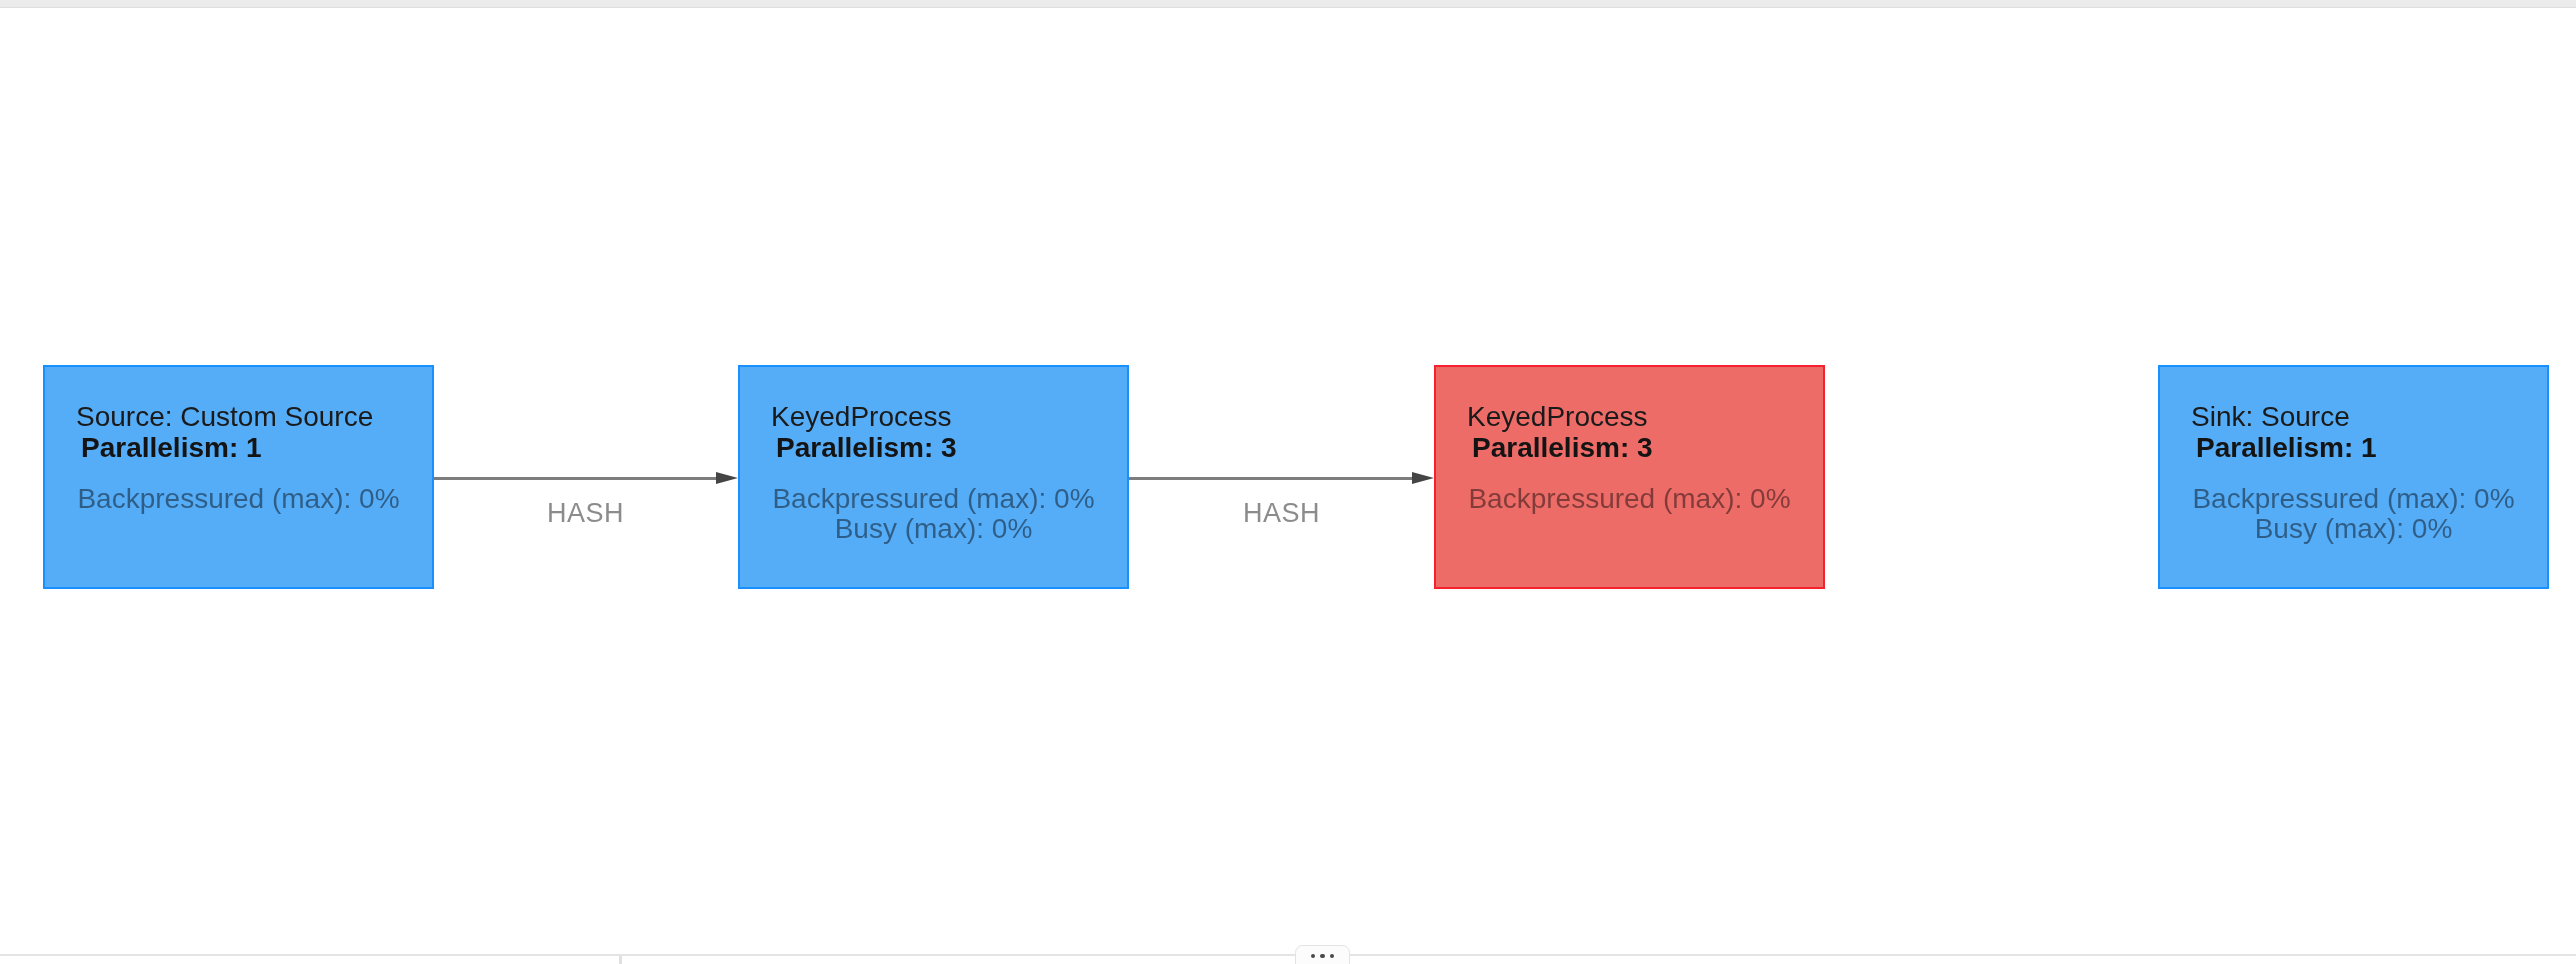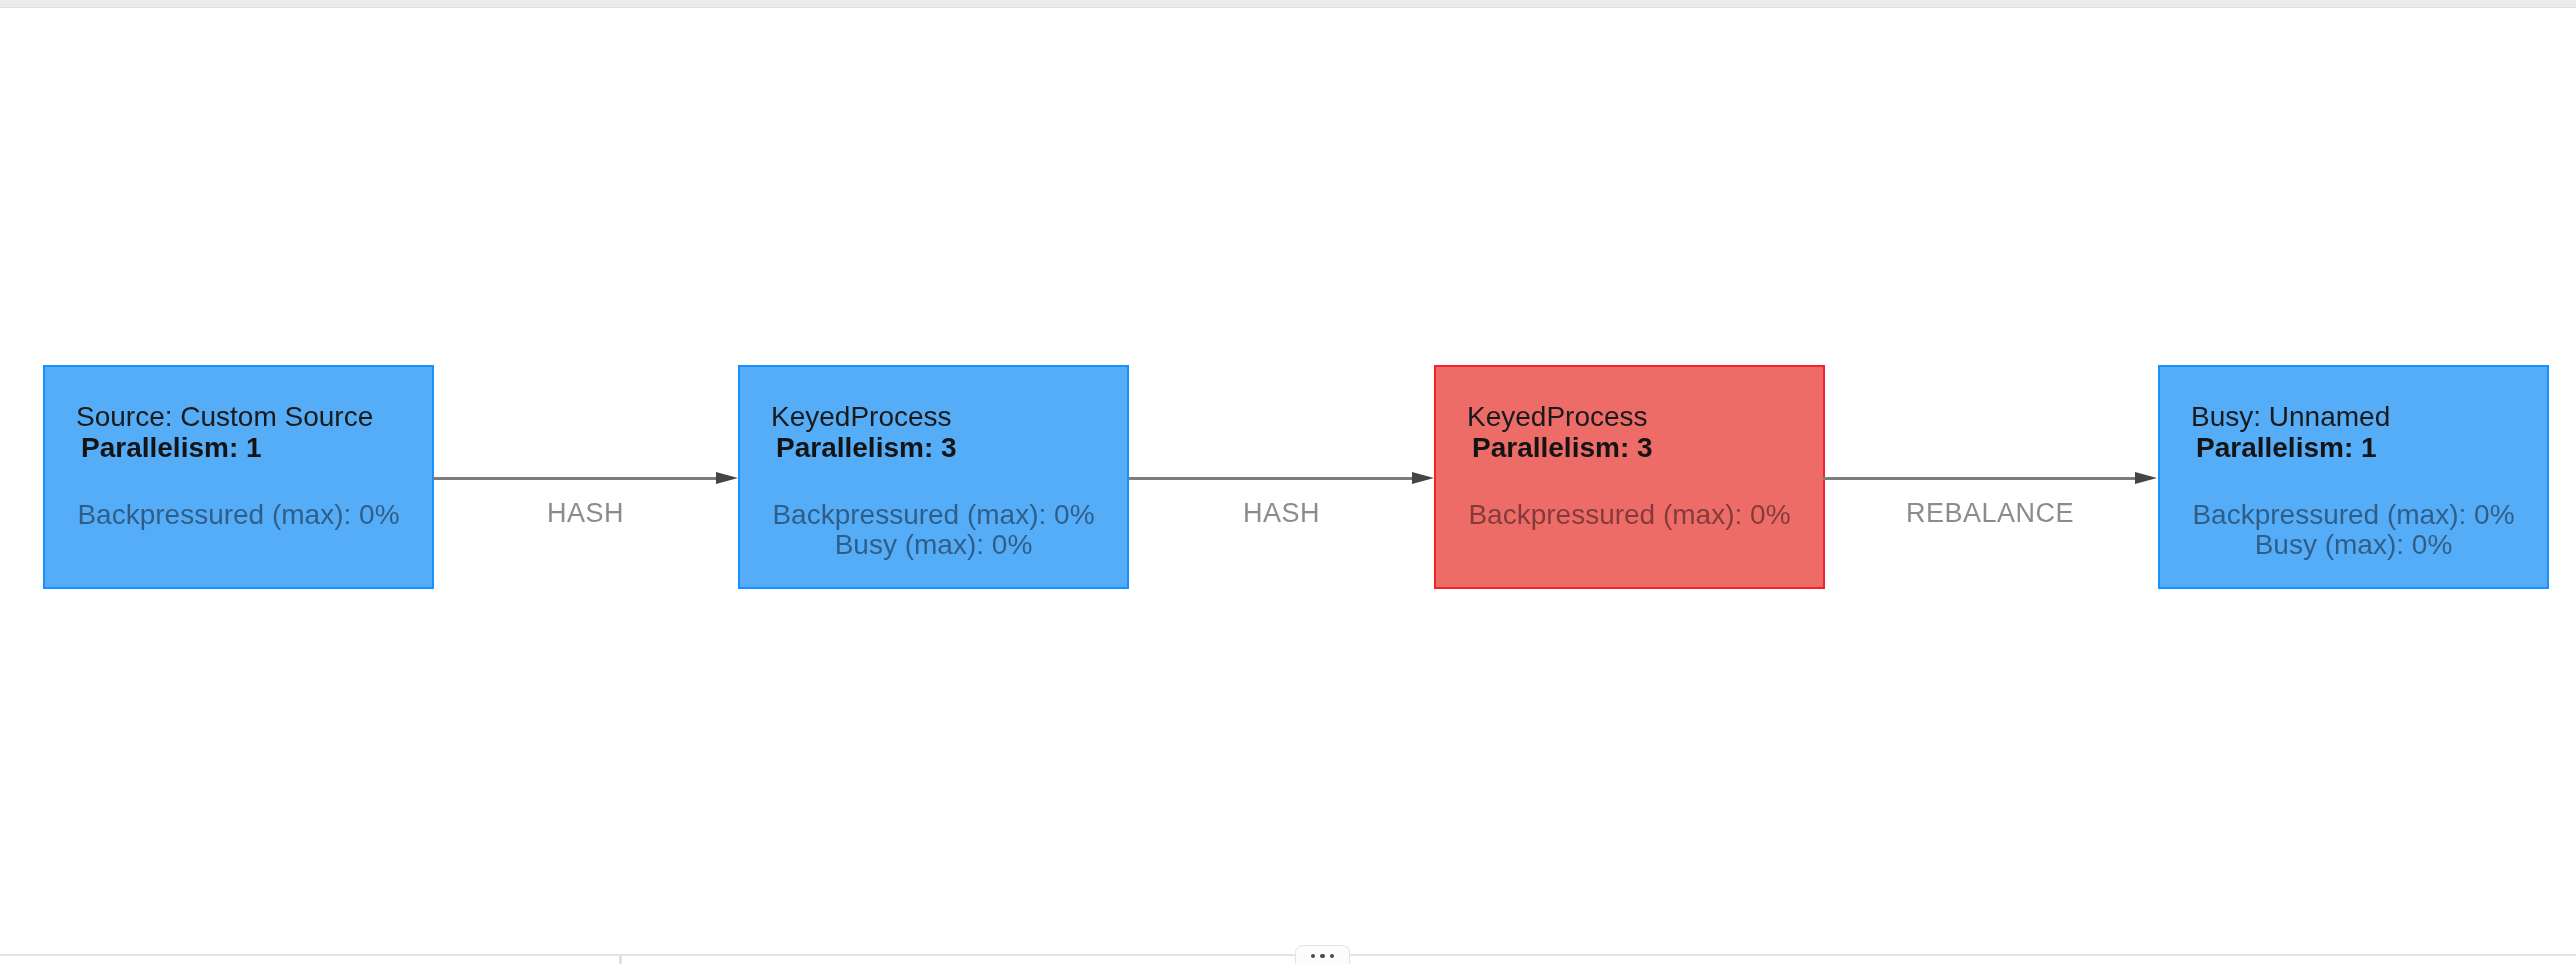--- a/index.html
+++ b/index.html
@@ -20,21 +20,21 @@
 
   
   .node{position:absolute;top:365px;width:391px;height:224px;
     background:var(--node-fill-blue);border:2.9px solid var(--node-border-blue);
     padding-top:34px;cursor:pointer;}
   .node.busy{background:var(--node-fill-red);border-color:var(--node-border-red);}
   .node .title{font-size:28px;line-height:31px;font-weight:400;color:var(--title-text);
     text-align:left;padding-left:31px;white-space:nowrap;}
   .node .parallelism{font-size:28px;line-height:31px;font-weight:700;color:#141414;
     text-align:left;white-space:nowrap;margin-left:36px;}
-  .node .metrics{margin-top:37px;text-align:center;}
+  .node .metrics{margin-top:21px;text-align:center;}
   .node .metric{font-size:28px;line-height:29.5px;font-weight:400;color:var(--metric-text);
     white-space:nowrap;}
   .n1{left:43px;} .n2{left:738px;} .n3{left:1434px;} .n4{left:2158px;}
 
   
   .edge{position:absolute;top:0;height:57px;}
   .e1{left:433px;width:305px;top:466px;}
   .e2{left:1129px;width:305px;top:466px;}
   .e3{left:1823px;width:334px;top:466px;}
   .edge .line{position:absolute;left:0;right:19px;top:11.4px;height:2.9px;background:var(--edge-line);}
@@ -92,28 +92,23 @@
   </div>
 
   <div class="node n3 busy">
     <div class="title">KeyedProcess</div>
     <div class="parallelism">Parallelism: 3</div>
     <div class="metrics">
       <div class="metric">Backpressured (max): 0%</div>
     </div>
   </div>
 
-  <div class="edge e3">
-    <div class="line"></div>
-    <div class="arrow"></div>
-    <div class="label">REBALANCE</div>
-  </div>
 
   <div class="node n4">
-    <div class="title">Busy: Unnamed</div>
+    <div class="title">Sink: Source</div>
     <div class="parallelism">Parallelism: 1</div>
     <div class="metrics">
       <div class="metric">Backpressured (max): 0%</div>
       <div class="metric">Busy (max): 0%</div>
     </div>
   </div>
 
   <div class="bottom-divider"></div>
   <div class="bottom-vline"></div>
   <div class="splitter-btn">

